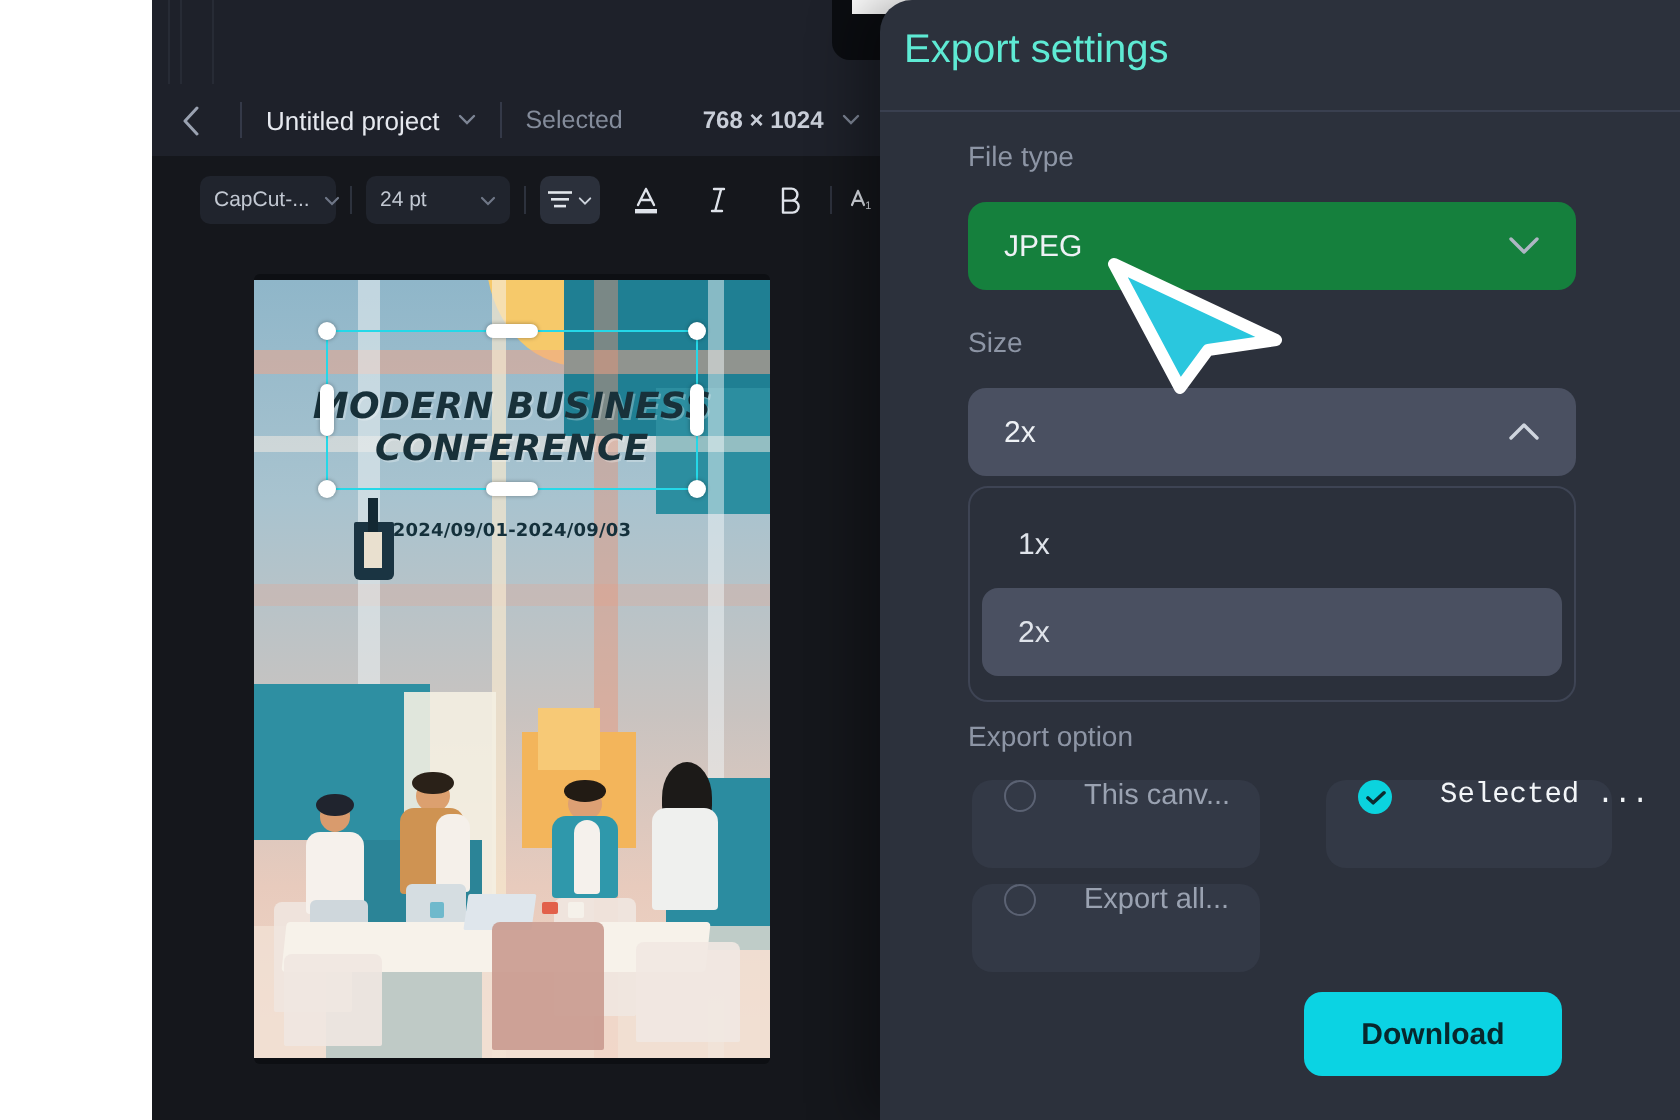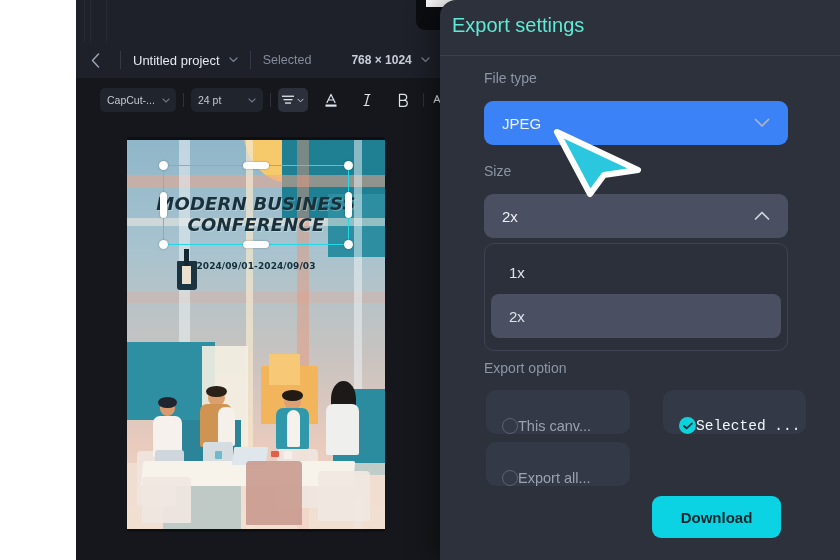--- a/index.html
+++ b/index.html
@@ -151,39 +151,39 @@
 
   .field-label { position: absolute; color: #8d95a5; font-size: 14px; }
   .select-box {
     position: absolute; border-radius: 9px; display: flex; align-items: center;
     justify-content: space-between; padding: 0 18px;
   }
   .select-box .val { color: #eef1f5; font-size: 15px; }
   .select-box .car { color: #aeb6c3; display: flex; align-items: center; }
 
   #ft-label { left: 484px; top: 70px; }
-  #ft-select { left: 484px; top: 101px; width: 304px; height: 44px; background: #3b82f6; gap: 8px; }
+  #ft-select { left: 484px; top: 101px; width: 304px; height: 44px; background: #15803d; gap: 8px; }
   #sz-label { left: 484px; top: 163px; }
   #sz-select { left: 484px; top: 194px; width: 304px; height: 44px; background: #4a5061; }
 
   .opts-list {
     position: absolute; left: 484px; top: 243px; width: 304px; height: 108px;
     background: #2b303b; border: 1px solid #3e4454; border-radius: 10px; padding: 6px;
   }
   .opt {
     height: 44px; border-radius: 8px; display: flex; align-items: center; padding-left: 18px;
     color: #dfe3ea; font-size: 15px;
   }
   .opt.selected { background: #4a5061; }
 
   #eo-label { left: 484px; top: 360px; }
 
   .radio-btn {
     position: absolute; height: 44px; background: #333946; border-radius: 10px;
-    display: flex; align-items: flex-end; padding-left: 16px; gap: 0;
+    display: flex; align-items: flex-start; padding-left: 16px; gap: 24px;
   }
   .radio-ring { width: 16px; height: 16px; border-radius: 50%; border: 1.6px solid #5b6273; flex: none; }
   .radio-chk {
     width: 17px; height: 17px; border-radius: 50%; background: #0bd3de; flex: none;
     display: flex; align-items: center; justify-content: center;
   }
   .radio-label { font-size: 14.5px; color: #9aa2b1; white-space: nowrap; }
   .radio-label.on { color: #f2f5f8; }
 
   #opt-canvas { left: 486px; top: 390px; width: 144px; }
@@ -236,21 +236,21 @@
         <span class="chev">
           <svg width="9" height="6" viewBox="0 0 9 6">
               <path d="M1 1L4.5 4.5L8 1" stroke="#7d8595" stroke-width="1.2" fill="none" stroke-linecap="round"></path>
             </svg>
         </span>
       </div>
       <div class="vdiv" style="margin-left:16px"></div>
     </div>
 
     <div class="toolbar">
-      <div class="tb-group" style="width:76px">
+      <div class="tb-group" style="width:68px">
         <span class="tb-txt">CapCut-...</span>
         <span class="tb-chev">
           <svg width="8" height="5" viewBox="0 0 8 5">
               <path d="M1 1L4 4L7 1" stroke="#6f7787" stroke-width="1.1" fill="none" stroke-linecap="round"></path>
             </svg>
         </span>
       </div>
       <div class="tb-sep"></div>
       <div class="tb-group" style="width:72px">
         <span class="tb-txt">24 pt</span>

